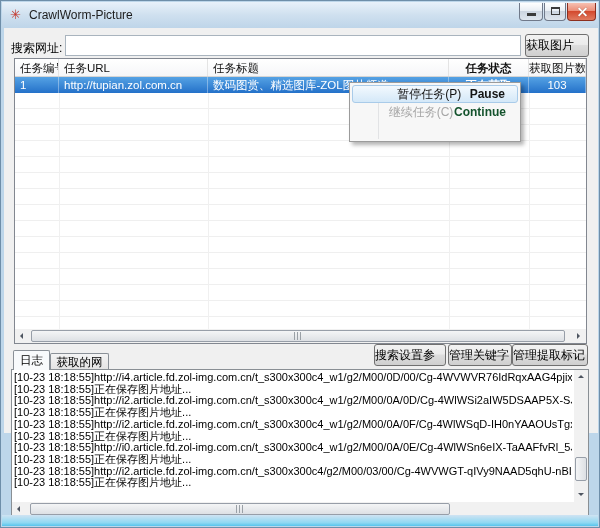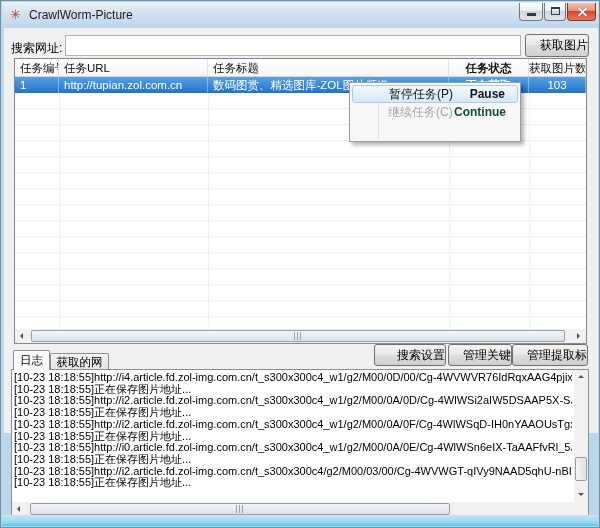--- a/index.html
+++ b/index.html
@@ -15,21 +15,21 @@
   .winbtn.close{left:566px;width:29px;border-color:#8c2f1f;background:linear-gradient(#f6c0b2,#ec8f79 45%,#d44a2e 50%,#e07b60);}
   .glyph-min{position:absolute;left:50%;bottom:4px;width:9px;height:3px;margin-left:-4px;background:#3a3a3a;}
   .glyph-max{position:absolute;left:50%;top:4px;width:9px;height:8px;margin-left:-4px;border:1px solid #3a3a3a;border-top-width:2px;background:transparent;}
   .glyph-x{position:absolute;left:50%;top:50%;width:11px;height:11px;margin:-5px 0 0 -5px;}
   .glyph-x::before,.glyph-x::after{content:"";position:absolute;left:0;top:4.5px;width:11px;height:2px;background:#fff;box-shadow:0 0 1px rgba(0,0,0,.4);}
   .glyph-x::before{transform:rotate(45deg);} .glyph-x::after{transform:rotate(-45deg);}
   .client{position:absolute;left:3px;top:27px;width:594px;height:405px;background:#f0f0f0;}
   
   .search-label{position:absolute;left:7px;top:12px;font-size:12px;color:#000;}
   .search-input{position:absolute;left:61px;top:7px;width:456px;height:21px;border:1px solid #a9b4be;background:#fff;font-size:12px;padding:0 3px;outline:none;}
-  .btn{border:1px solid #707070;border-radius:3px;background:linear-gradient(#f2f2f2,#ebebeb 45%,#dddddd 50%,#cfcfcf);font-size:12px;color:#000;text-align:right;padding-left:11px;}
+  .btn{border:1px solid #707070;border-radius:3px;background:linear-gradient(#f2f2f2,#ebebeb 45%,#dddddd 50%,#cfcfcf);font-size:12px;color:#000;text-align:left;}
   .get-pics-btn{position:absolute;left:521px;top:6px;width:64px;height:23px;line-height:21px;}
   
   .task-table{position:absolute;left:10px;top:30px;width:573px;height:286px;border:1px solid #828790;background:#fff;}
   .thead{position:absolute;left:0;top:0;width:571px;height:18px;display:flex;background:linear-gradient(#ffffff,#f5f6f8);border-bottom:1px solid #d5d5d5;}
   .th{font-size:11.5px;color:#111;border-right:1px solid #e4e4e4;white-space:nowrap;overflow:hidden;padding-top:2px;}
   .th,.td{line-height:14px;}
   .c0{width:44px;padding-left:5px;} .c1{width:149px;padding-left:5px;} .c2{width:241px;padding-left:5px;}
   .c3{width:80px;text-align:center;font-weight:bold;} .c4{width:57px;text-align:center;}
   .trow{position:absolute;left:0;top:18px;width:571px;height:16px;display:flex;background:linear-gradient(#55a2e4,#2471c9);color:#fff;}
   .td{font-size:11.5px;white-space:nowrap;overflow:hidden;border-right:1px solid rgba(255,255,255,.35);padding-top:1px;}
@@ -44,21 +44,21 @@
   .tri.l{border-right-color:#4e5560;margin:-3.5px 0 0 -5px;}
   .tri.r{border-left-color:#4e5560;margin:-3.5px 0 0 -2px;}
   .tri.u{border-bottom-color:#4e5560;margin:-5px 0 0 -3.5px;}
   .tri.d{border-top-color:#4e5560;margin:-2px 0 0 -3.5px;}
   .thumb{position:absolute;top:1px;height:12px;border:1px solid #979ea8;border-radius:2px;background:linear-gradient(#f4f5f6,#dde0e4);}
   .grip-h{position:absolute;left:50%;top:50%;width:8px;height:8px;margin:-4px 0 0 -4px;background:repeating-linear-gradient(to right,#9aa0a6 0 1px,transparent 1px 3px);}
   .vthumb{position:absolute;left:1px;width:12px;border:1px solid #979ea8;border-radius:2px;background:linear-gradient(to right,#f4f5f6,#dde0e4);}
   
   .ctx-menu{position:absolute;left:345px;top:54px;width:172px;height:60px;background:#f7f7f7;border:1px solid #9b9b9b;box-shadow:3px 3px 4px rgba(0,0,0,.3);padding:2px 2px;z-index:60;}
   .ctx-gutter{position:absolute;left:28px;top:2px;bottom:2px;width:1px;background:#e2e3e5;}
-  .mi{position:relative;height:18px;display:flex;align-items:center;font-size:12px;color:#141414;}
+  .mi{position:relative;height:18px;display:flex;align-items:center;font-size:12px;color:#141414;text-align:center;}
   .mi .mlabel{padding-left:36px;flex:1;}
   .mi .mshort{padding-right:12px;font-weight:bold;}
   .mi.hl{background:linear-gradient(#f3f9fe,#d4e8f8);border:1px solid #a9cbe9;border-radius:3px;height:18px;}
   .mi.dis{color:#a6a6a6;}
   .mi.dis .mshort{font-weight:bold;color:#14532d;}
   
   .tab{position:absolute;font-size:11.5px;text-align:center;border:1px solid #8a9097;border-bottom:none;border-radius:2px 2px 0 0;}
   .tab.active{left:9px;top:322px;width:37px;height:20px;background:#f8fafc;line-height:19px;z-index:5;}
   .tab.inactive{left:46px;top:325px;width:59px;height:17px;background:linear-gradient(#f4f4f4,#e3e3e3);line-height:16px;}
   .act-btn{position:absolute;top:316px;height:22px;line-height:20px;}

